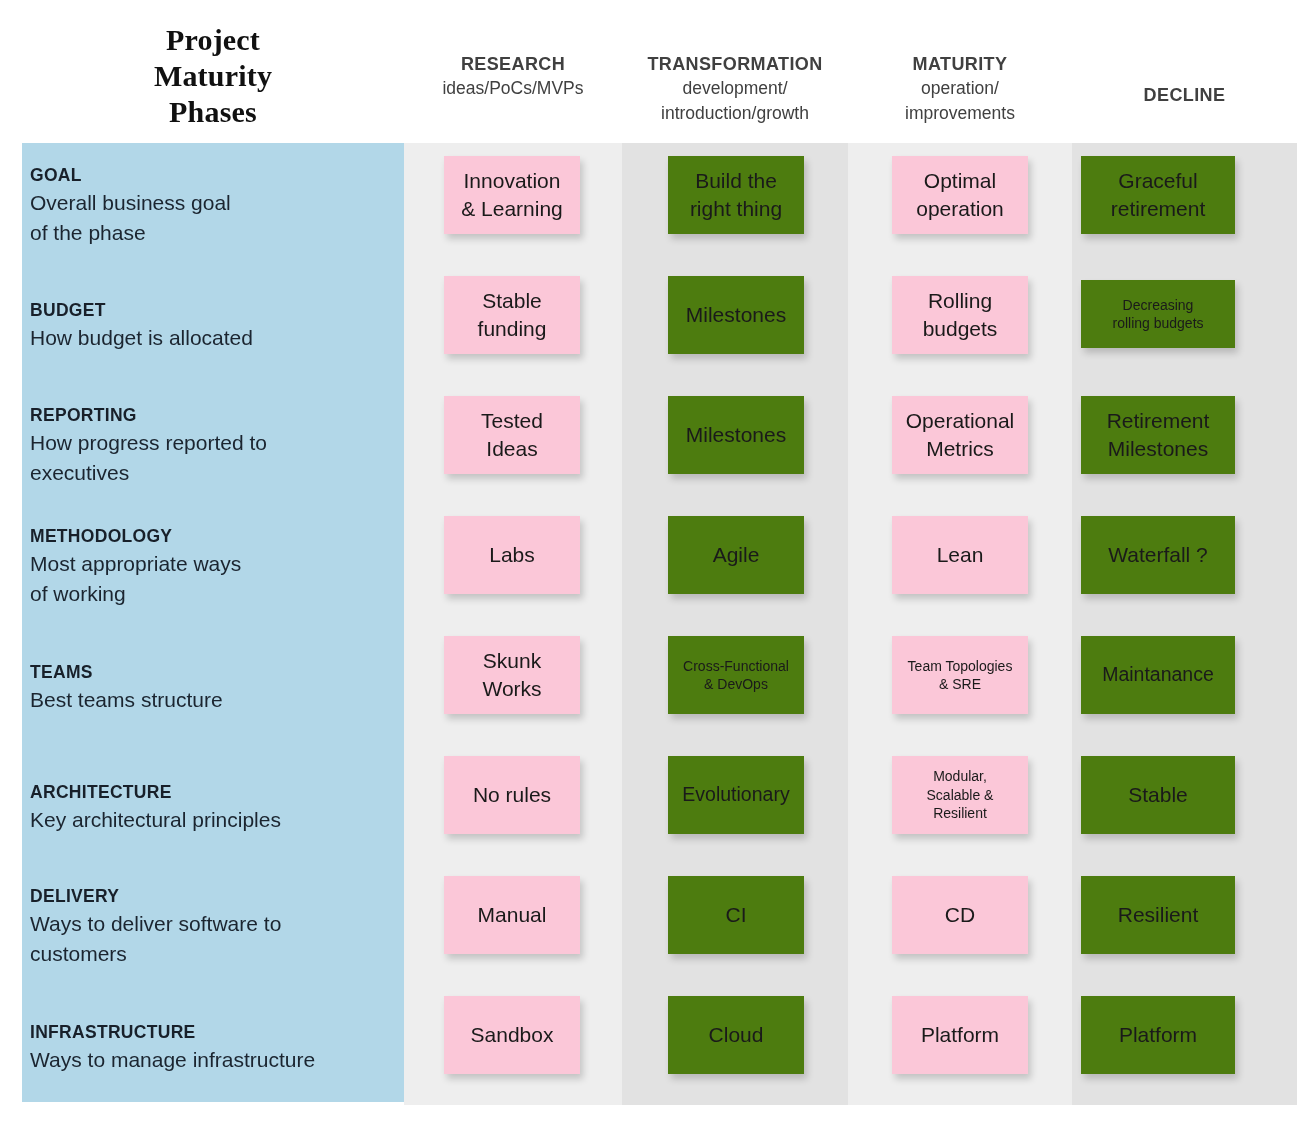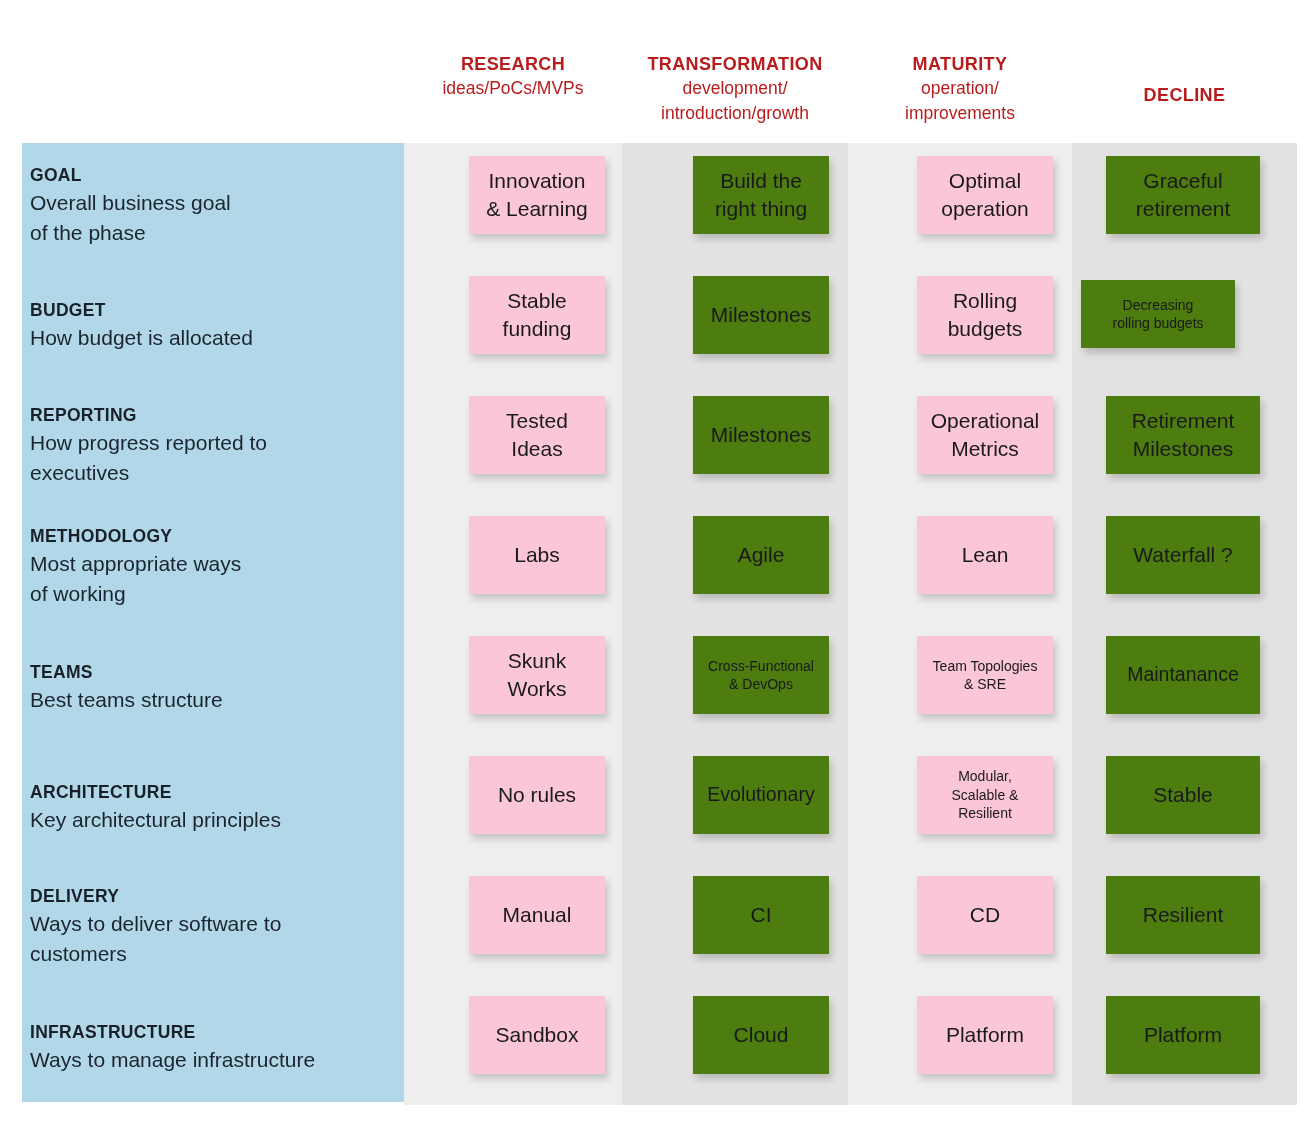--- a/index.html
+++ b/index.html
@@ -56,21 +56,21 @@
     font-size: 30px;
     line-height: 36px;
     color: #111111;
     letter-spacing: 0.2px;
   }
 
   
   .phase-head {
     position: absolute;
     text-align: center;
-    color: #b91c1c;
+    color: #404040;
   }
   .phase-head .phase-name {
     font-weight: bold;
     font-size: 18px;
     letter-spacing: 0.4px;
     line-height: 24px;
     white-space: nowrap;
   }
   .phase-head .phase-sub {
     font-size: 17.5px;
@@ -126,35 +126,36 @@
 
   .card.c-research       { left: 444px;  width: 136px; }
   .card.c-transformation { left: 668px;  width: 136px; }
   .card.c-maturity       { left: 892px;  width: 136px; }
   .card.c-decline        { left: 1081px; width: 154px; }
 
   .card.sz-lg { font-size: 21px; }
   .card.sz-md { font-size: 19.5px; }
   .card.sz-sm { font-size: 14px; }
 
-  .card.h-tall  { top: 13px; height: 78px; margin-left: 25px; }
+  .card.h-tall  { top: 13px; height: 78px; }
   .card.h-short { top: 17px; height: 68px; }
 </style>
 </head>
 <body>
 
 <div id="board">
 
   <div class="stripe research"></div>
   <div class="stripe transformation"></div>
   <div class="stripe maturity"></div>
   <div class="stripe decline"></div>
 
   <div class="sidebar"></div>
 
+  <div class="title">Project<br>Maturity<br>Phases</div>
 
   <div class="phase-head research">
     <div class="phase-name">RESEARCH</div>
     <div class="phase-sub">ideas/PoCs/MVPs</div>
   </div>
   <div class="phase-head transformation">
     <div class="phase-name">TRANSFORMATION</div>
     <div class="phase-sub">development/<br>introduction/growth</div>
   </div>
   <div class="phase-head maturity">

